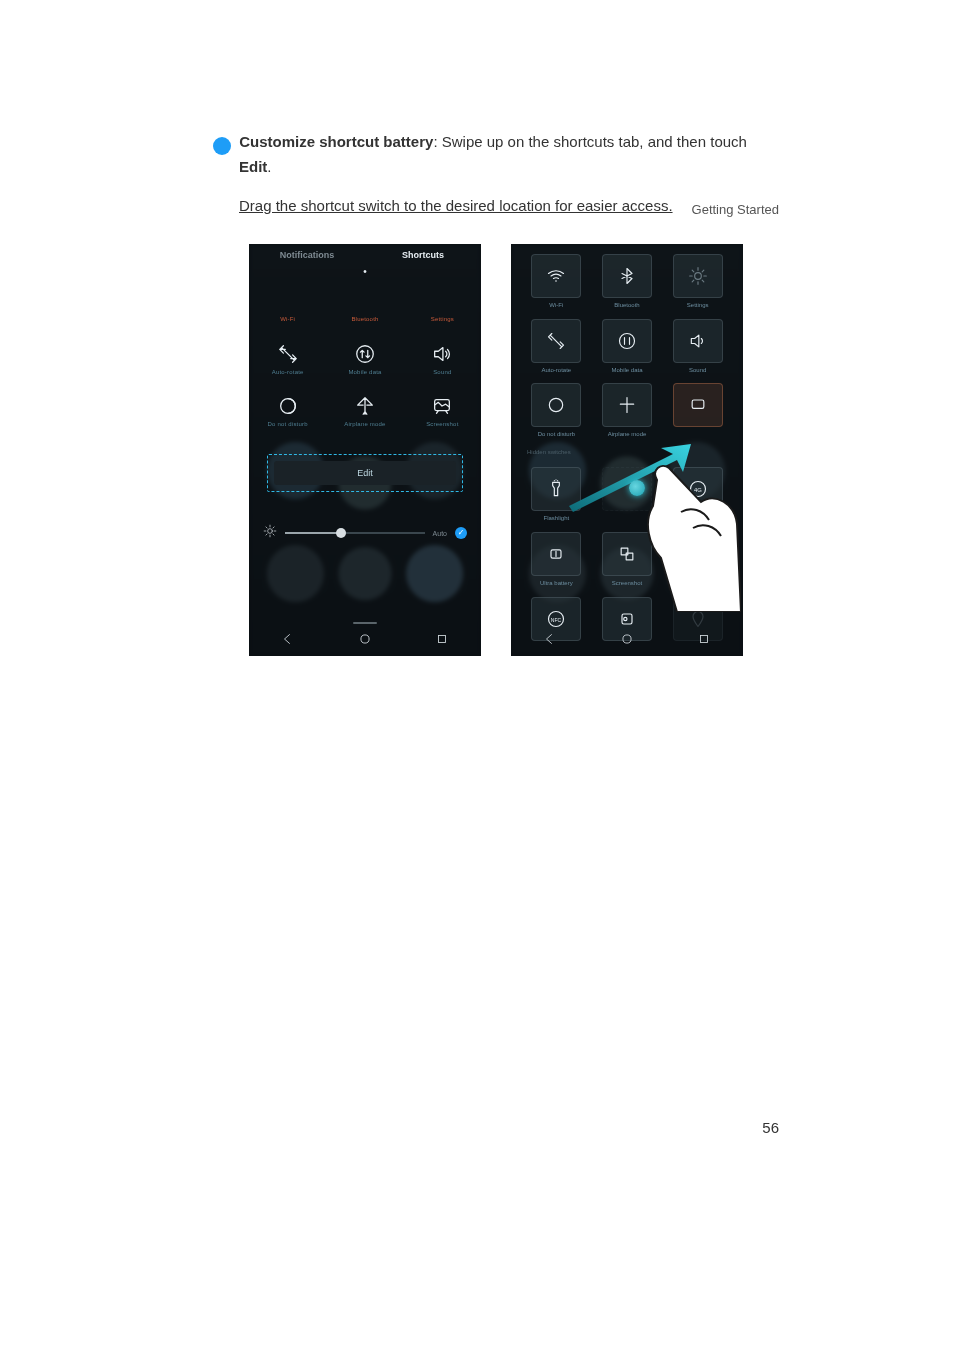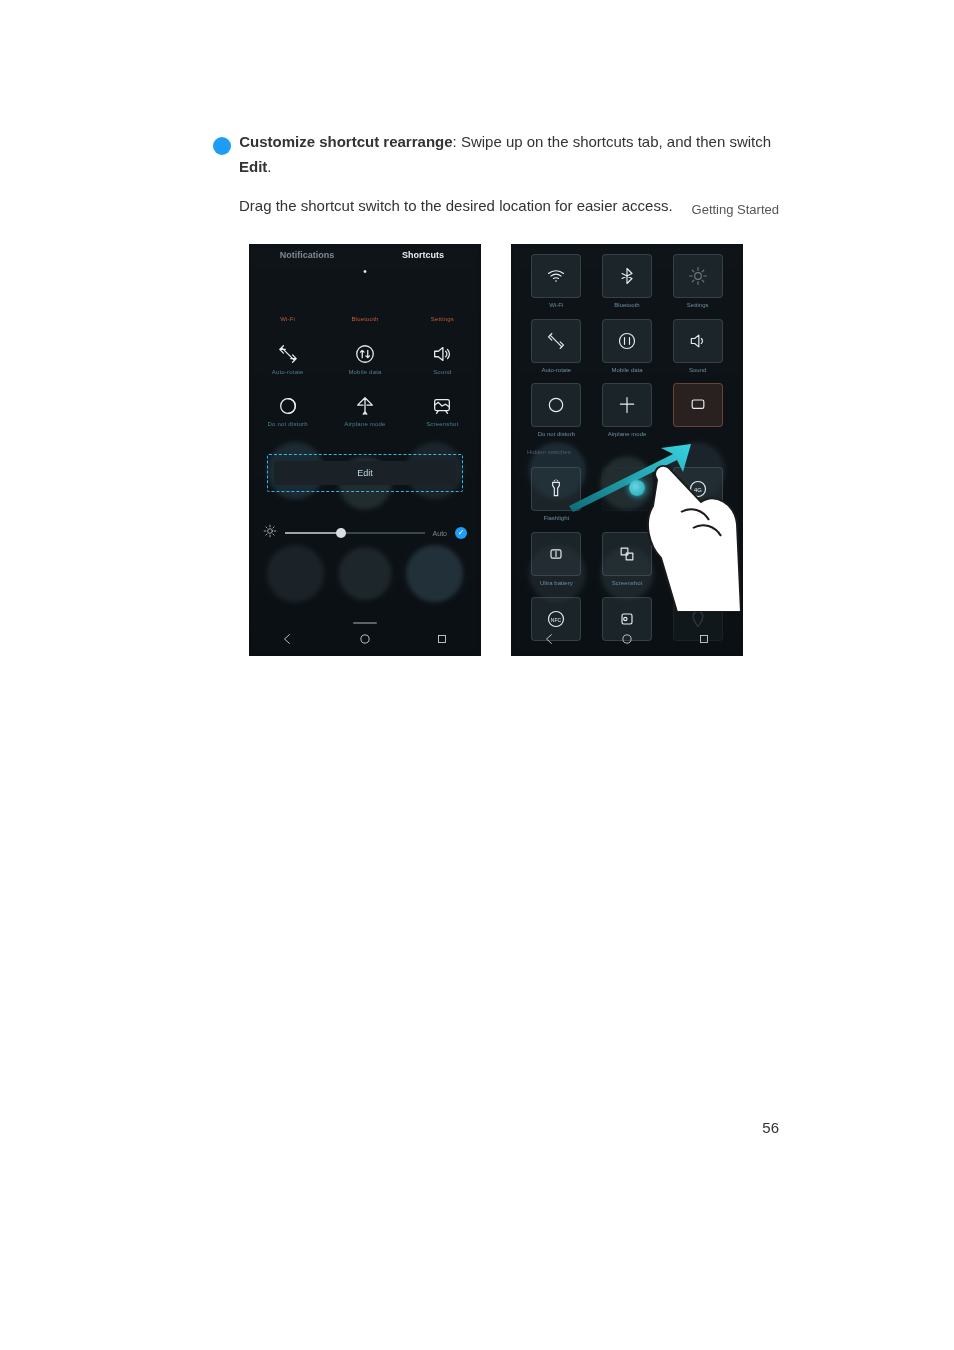--- a/index.html
+++ b/index.html
@@ -47,20 +47,21 @@
     margin-right: 4px;
   }
   .para {
     text-indent: -26px;
     padding-left: 26px;
   }
   .para b { font-weight: 700; }
   .cont {
     padding-left: 26px;
     margin-top: 6px;
+    text-decoration: underline;
   }
 
   
   .figrow {
     margin-top: 26px;
     display: flex;
     gap: 30px;
     justify-content: center;
   }
   .phone {
@@ -260,21 +261,21 @@
 </style>
 </head>
 <body>
 
 <div class="page">
   <div class="running-head">Getting Started</div>
 
   <div class="body-block">
     <p class="para">
       <span class="info-icon">i</span>
-      <b>Customize shortcut rearrange</b><span>: Swipe up on the shortcuts tab, and then switch </span><b>Edit</b><span>.</span>
+      <b>Customize shortcut battery</b><span>: Swipe up on the shortcuts tab, and then touch </span><b>Edit</b><span>.</span>
     </p>
     <div class="cont">Drag the shortcut switch to the desired location for easier access.</div>
 
     <div class="figrow">
 
       <div class="phone">
         <div class="tabbar">
           <div class="tab">Notifications</div>
           <div class="tab active">Shortcuts</div>
         </div>

